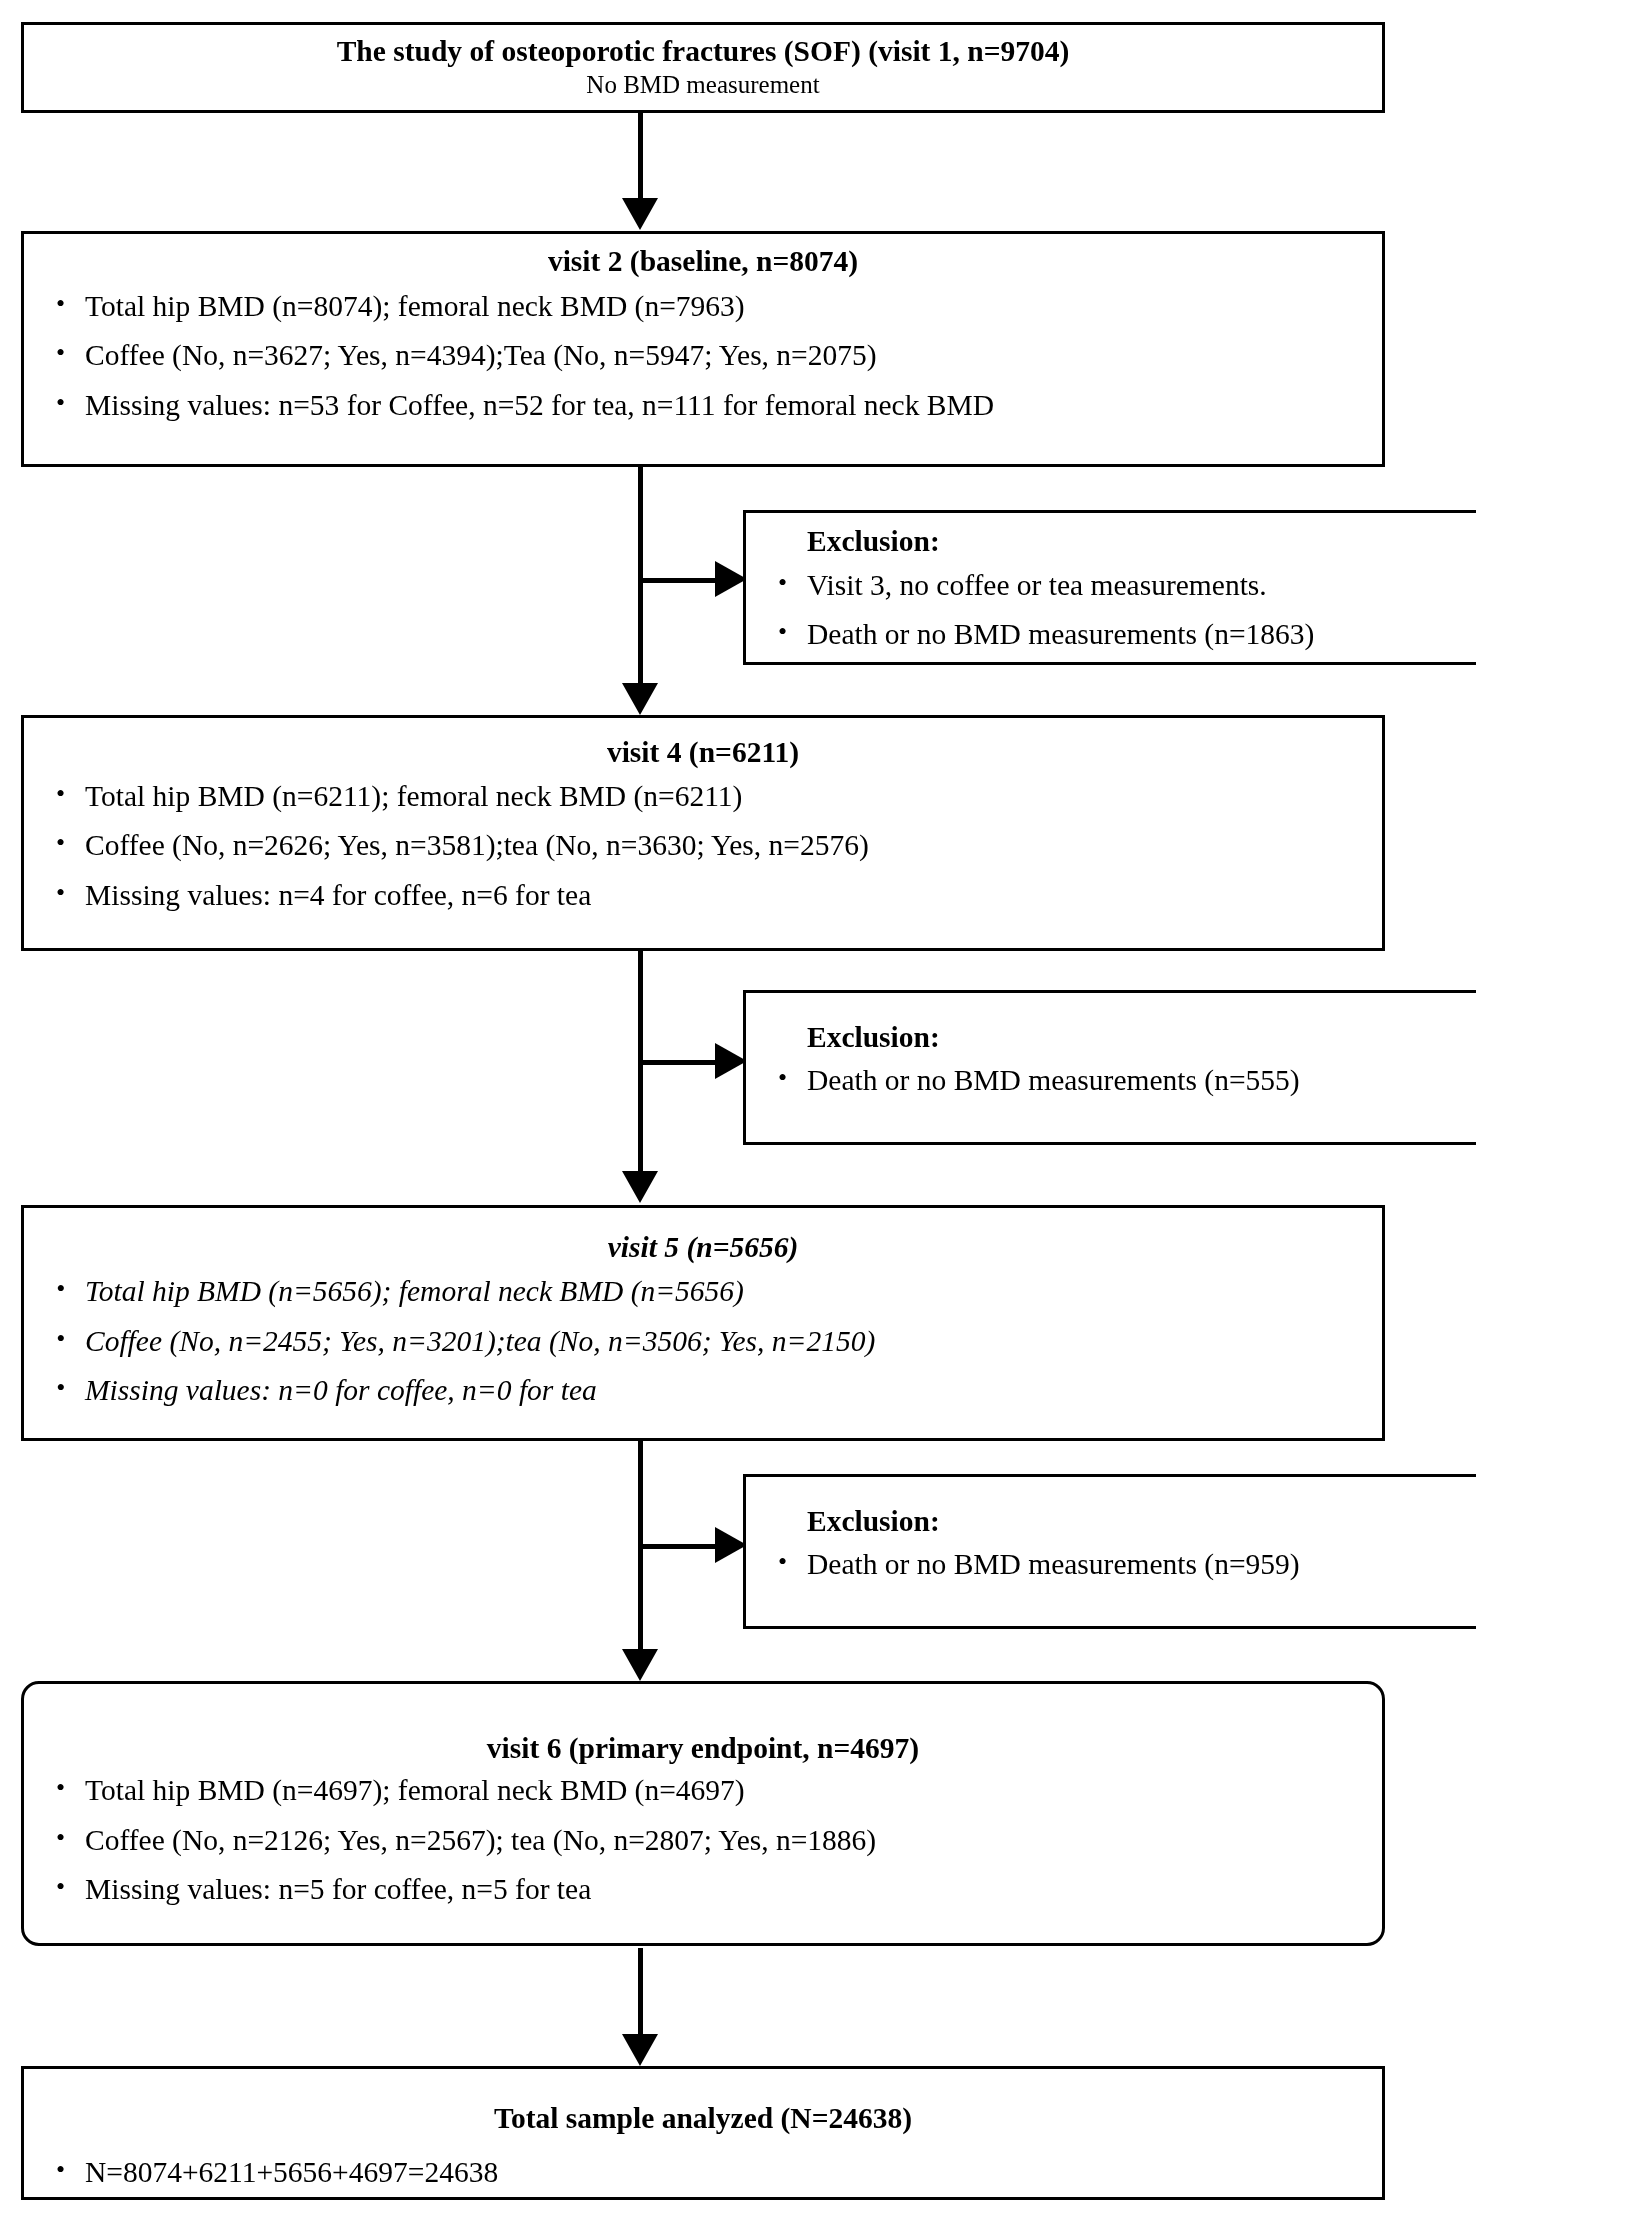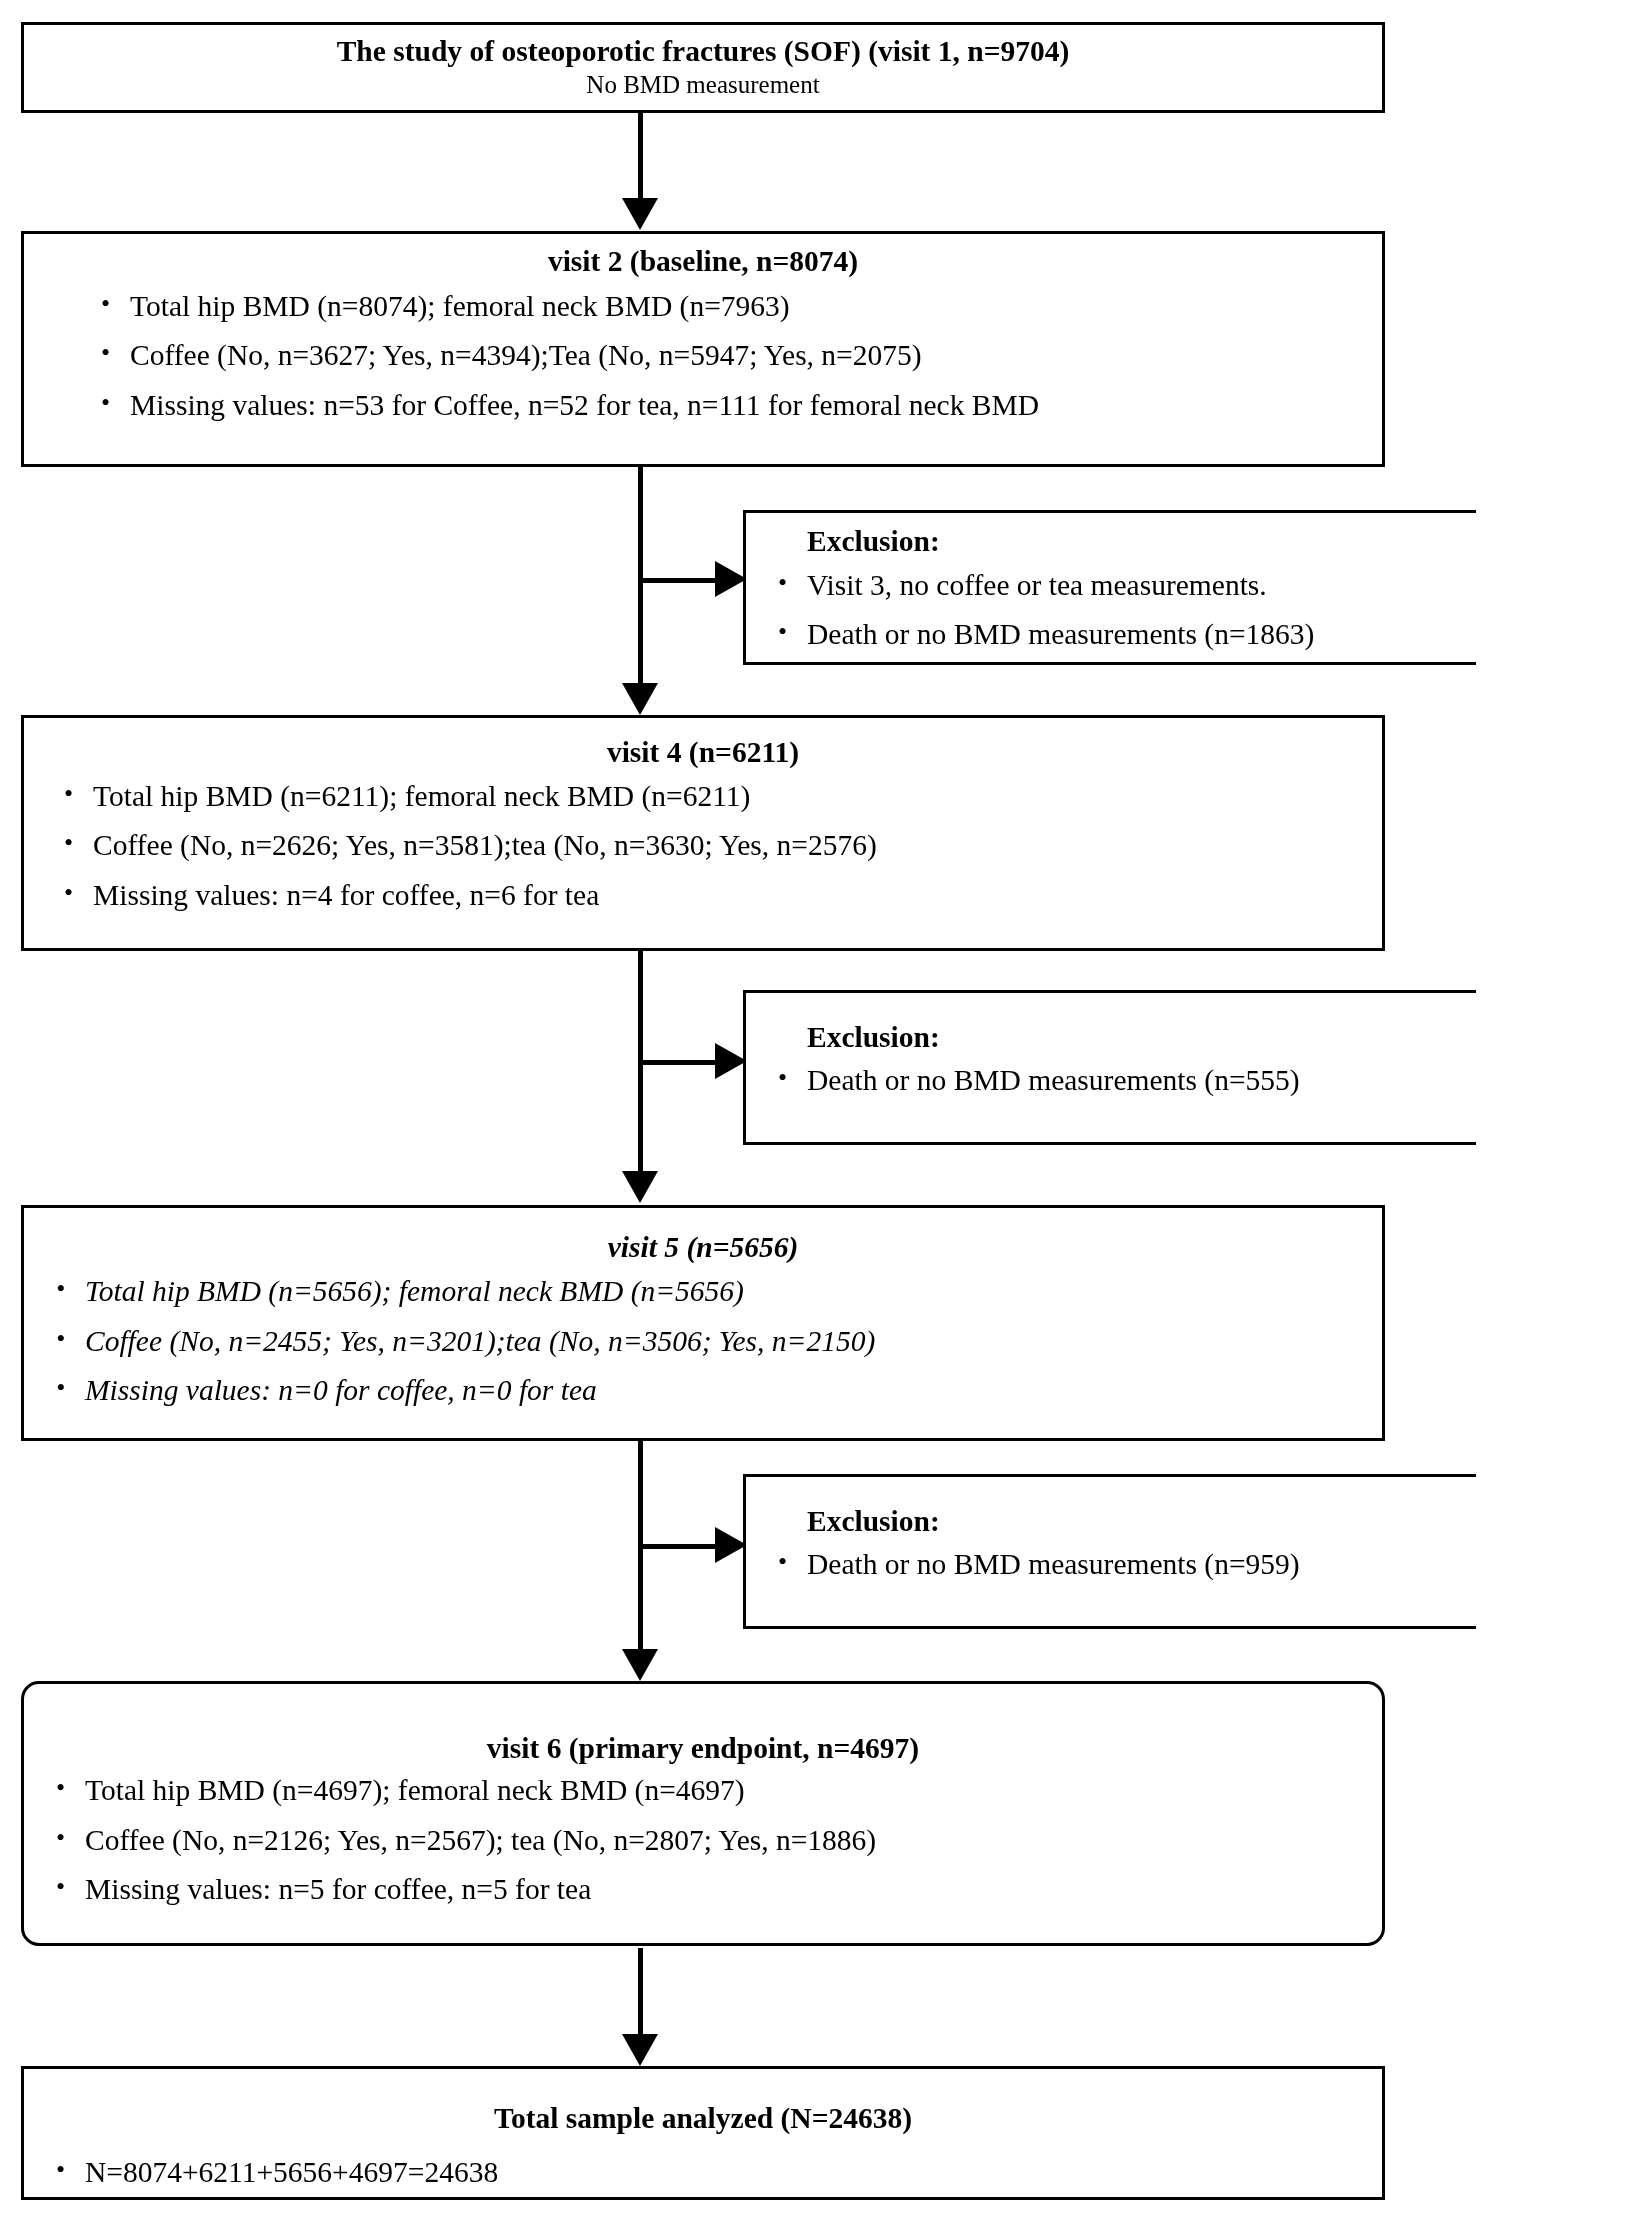--- a/index.html
+++ b/index.html
@@ -135,38 +135,38 @@
   <div class="vline" style="top:1948px;height:88px;"></div>
   <div class="arrow-down" style="top:2034px;"></div>
 
   <div class="box main" style="top:22px;height:91px;padding-top:9.3px;">
     <div class="box-title">The study of osteoporotic fractures (SOF) (visit 1, n=9704)</div>
     <div class="box-subtitle">No BMD measurement</div>
   </div>
 
   <div class="box main" style="top:231px;height:236px;padding-top:10.4px;">
     <div class="box-title">visit 2 (baseline, n=8074)</div>
-    <ul class="bullets" style="margin-top:8.3px;padding-left:45px;">
+    <ul class="bullets" style="margin-top:8.3px;">
       <li>Total hip BMD (n=8074); femoral neck BMD (n=7963)</li>
       <li>Coffee (No, n=3627; Yes, n=4394);Tea (No, n=5947; Yes, n=2075)</li>
       <li>Missing values: n=53 for Coffee, n=52 for tea, n=111 for femoral neck BMD</li>
     </ul>
   </div>
 
   <div class="box excl" style="top:510px;height:155px;padding-top:11.4px;">
     <div class="box-title left">Exclusion:</div>
     <ul class="bullets" style="margin-top:7.3px;">
       <li>Visit 3, no coffee or tea measurements.</li>
       <li>Death or no BMD measurements (n=1863)</li>
     </ul>
   </div>
 
   <div class="box main" style="top:715px;height:236px;padding-top:16.6px;">
     <div class="box-title">visit 4 (n=6211)</div>
-    <ul class="bullets" style="margin-top:8.3px;margin-left:8px;">
+    <ul class="bullets" style="margin-top:8.3px;">
       <li>Total hip BMD (n=6211); femoral neck BMD (n=6211)</li>
       <li>Coffee (No, n=2626; Yes, n=3581);tea (No, n=3630; Yes, n=2576)</li>
       <li>Missing values: n=4 for coffee, n=6 for tea</li>
     </ul>
   </div>
 
   <div class="box excl" style="top:990px;height:155px;padding-top:27px;">
     <div class="box-title left">Exclusion:</div>
     <ul class="bullets" style="margin-top:7.3px;">
       <li>Death or no BMD measurements (n=555)</li>

